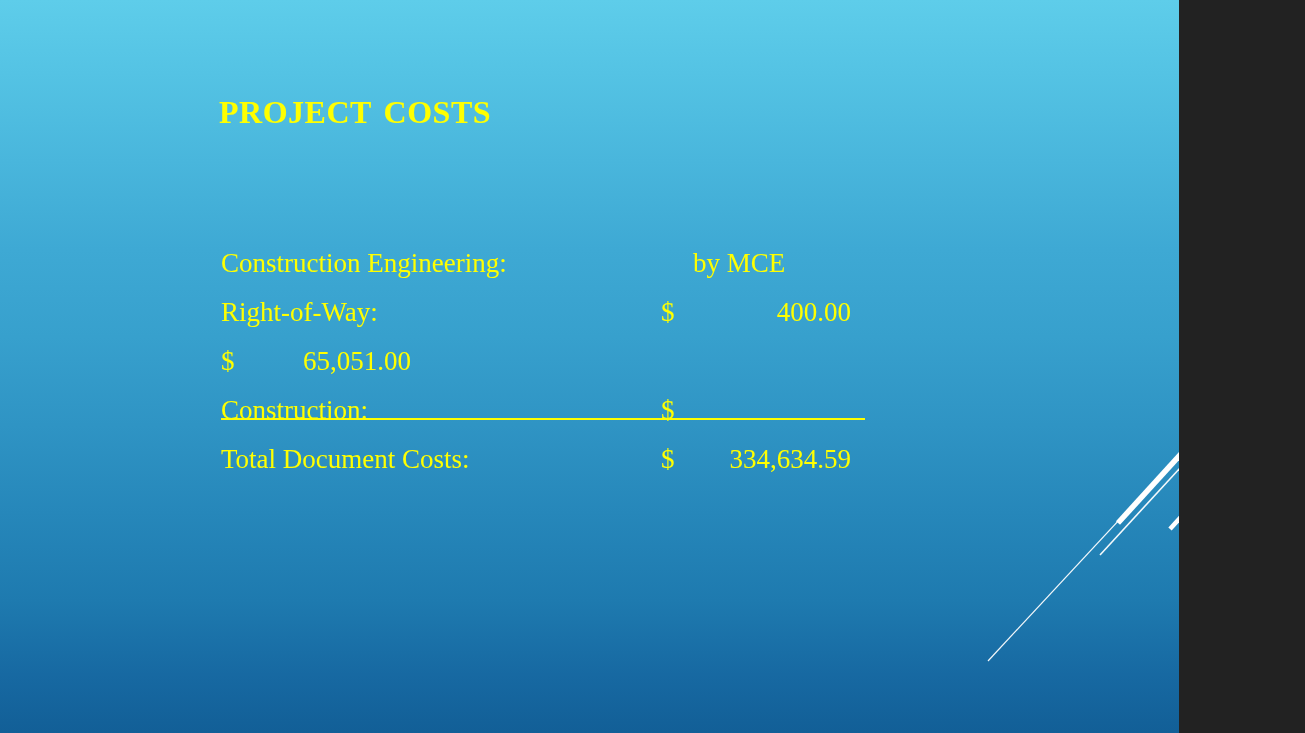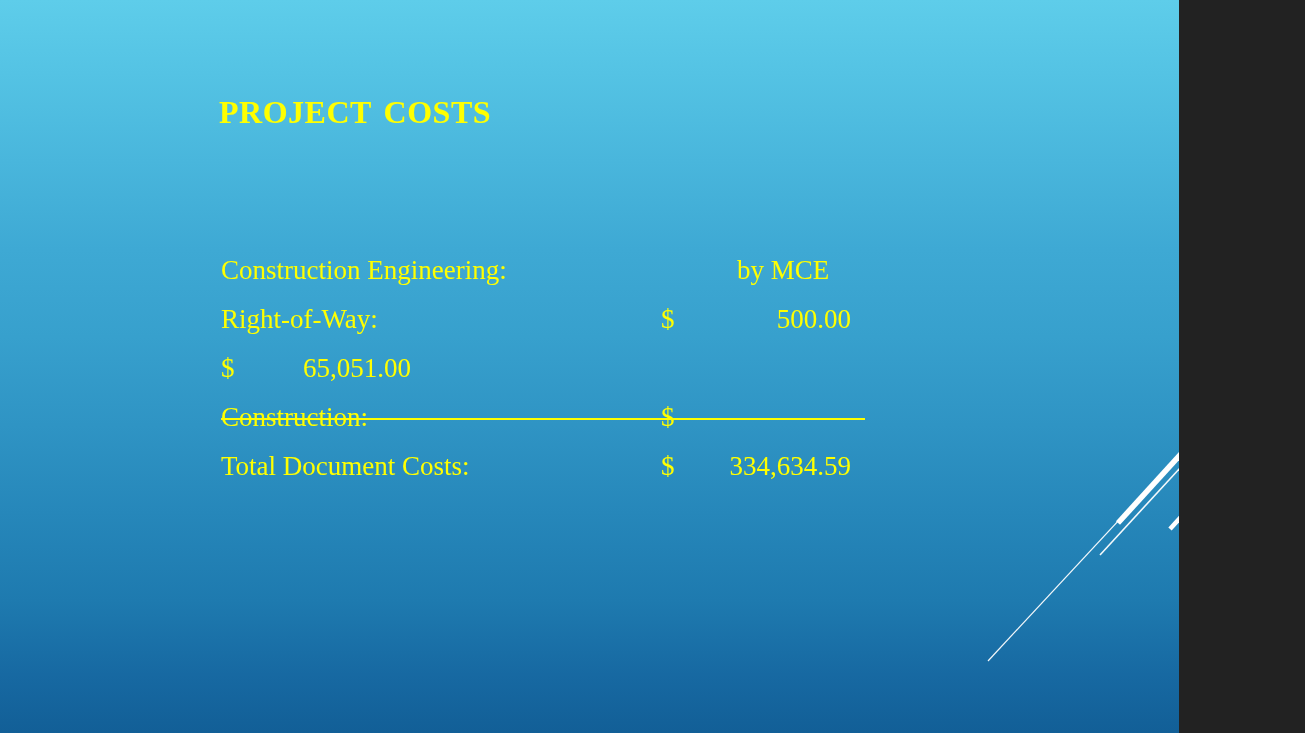--- a/index.html
+++ b/index.html
@@ -53,21 +53,21 @@
   .cost-table {
     position: absolute;
     left: 221px;
     top: 238px;
     width: 640px;
   }
   .cost-row {
     position: relative;
     height: 49px;
     display: flex;
-    align-items: flex-end;
+    align-items: center;
     color: #ffff00;
     font-size: 27px;
     line-height: 34px;
     white-space: nowrap;
   }
   .cost-row .label {
     width: 440px;
     flex: 0 0 440px;
   }
   .cost-row .currency {
@@ -76,21 +76,20 @@
   }
   .cost-row .amount {
     width: 160px;
     flex: 0 0 160px;
     text-align: right;
     padding-right: 2px;
   }
   .cost-row .amount.plain {
     text-align: left;
     padding-left: 2px;
-    margin-left: 44px;
   }
   .cost-row.ruled::after {
     content: "";
     position: absolute;
     left: 0;
     right: -4px;
     top: 33px;
     height: 2px;
     background: #ffff00;
   }
@@ -116,21 +115,21 @@
 
     <div class="cost-row">
       <span class="label">Construction Engineering:</span>
       <span class="currency"></span>
       <span class="amount plain">by MCE</span>
     </div>
 
     <div class="cost-row">
       <span class="label">Right-of-Way:</span>
       <span class="currency">$</span>
-      <span class="amount">500.00</span>
+      <span class="amount">400.00</span>
     </div>
 
     <div class="cost-row">
       <span class="currency">$</span>
       <span class="amount">65,051.00</span>
     </div>
 
     <div class="cost-row ruled">
       <span class="label">Construction:</span>
       <span class="currency">$</span>

